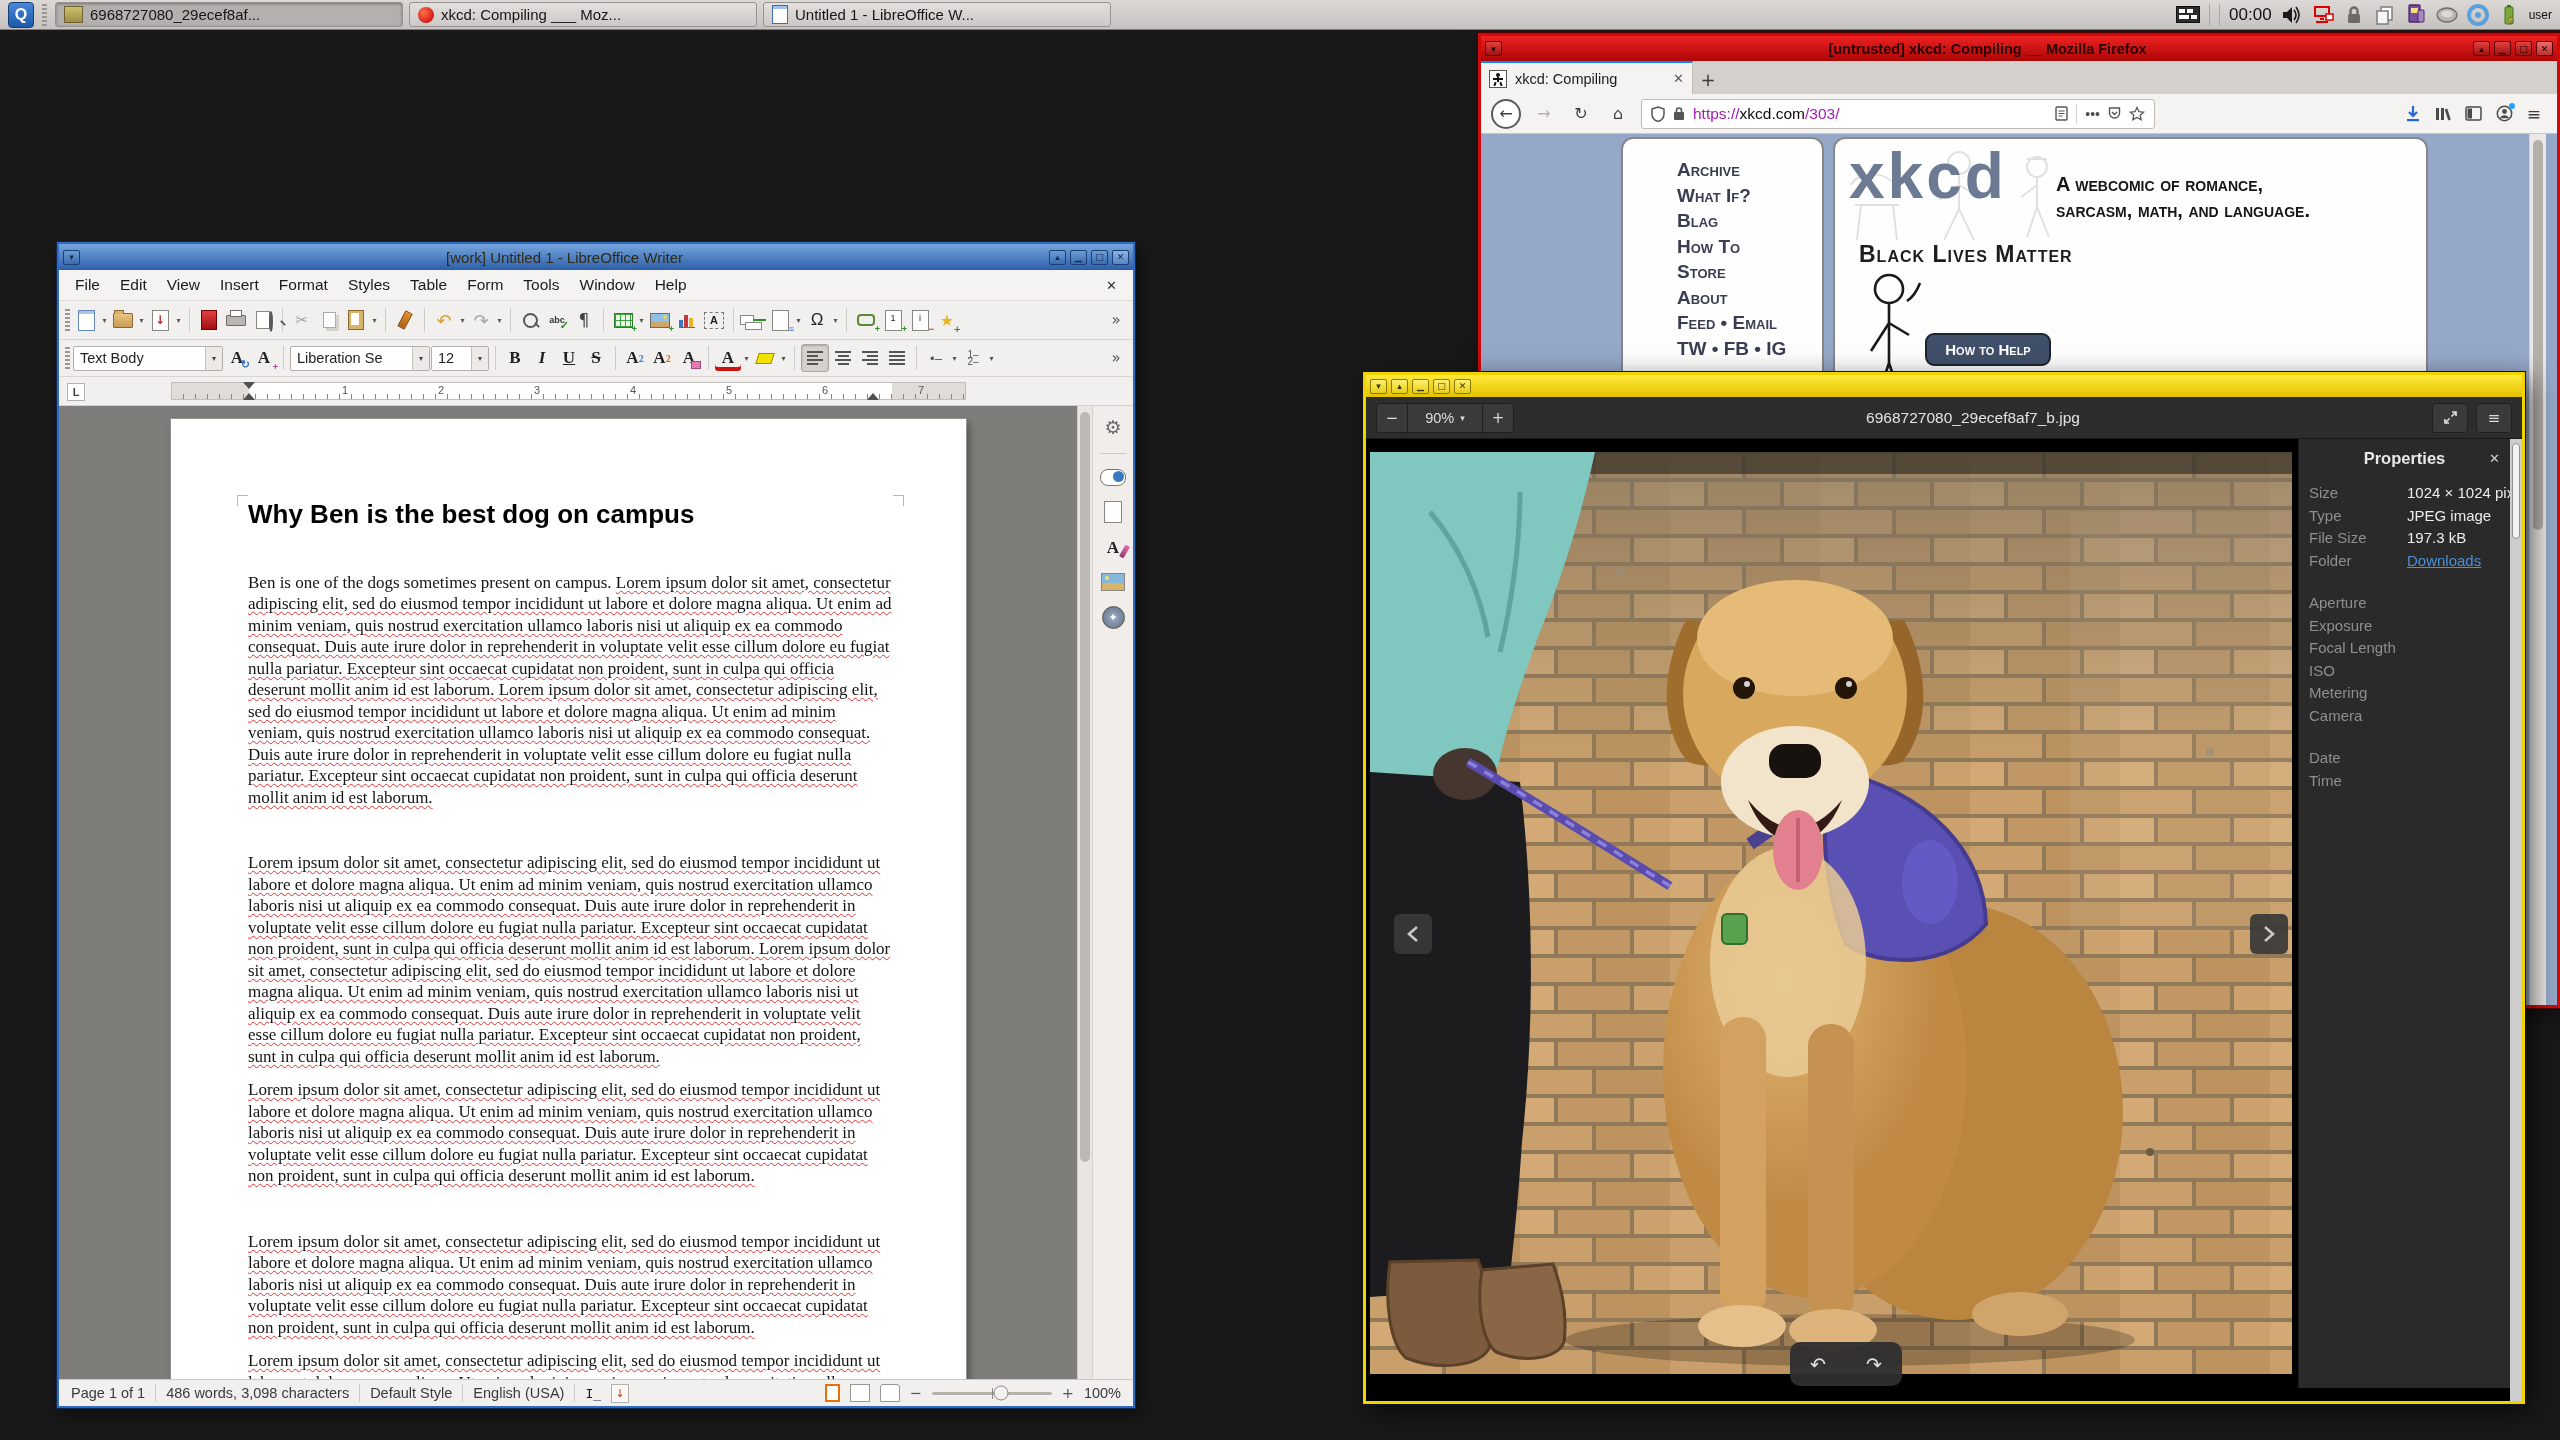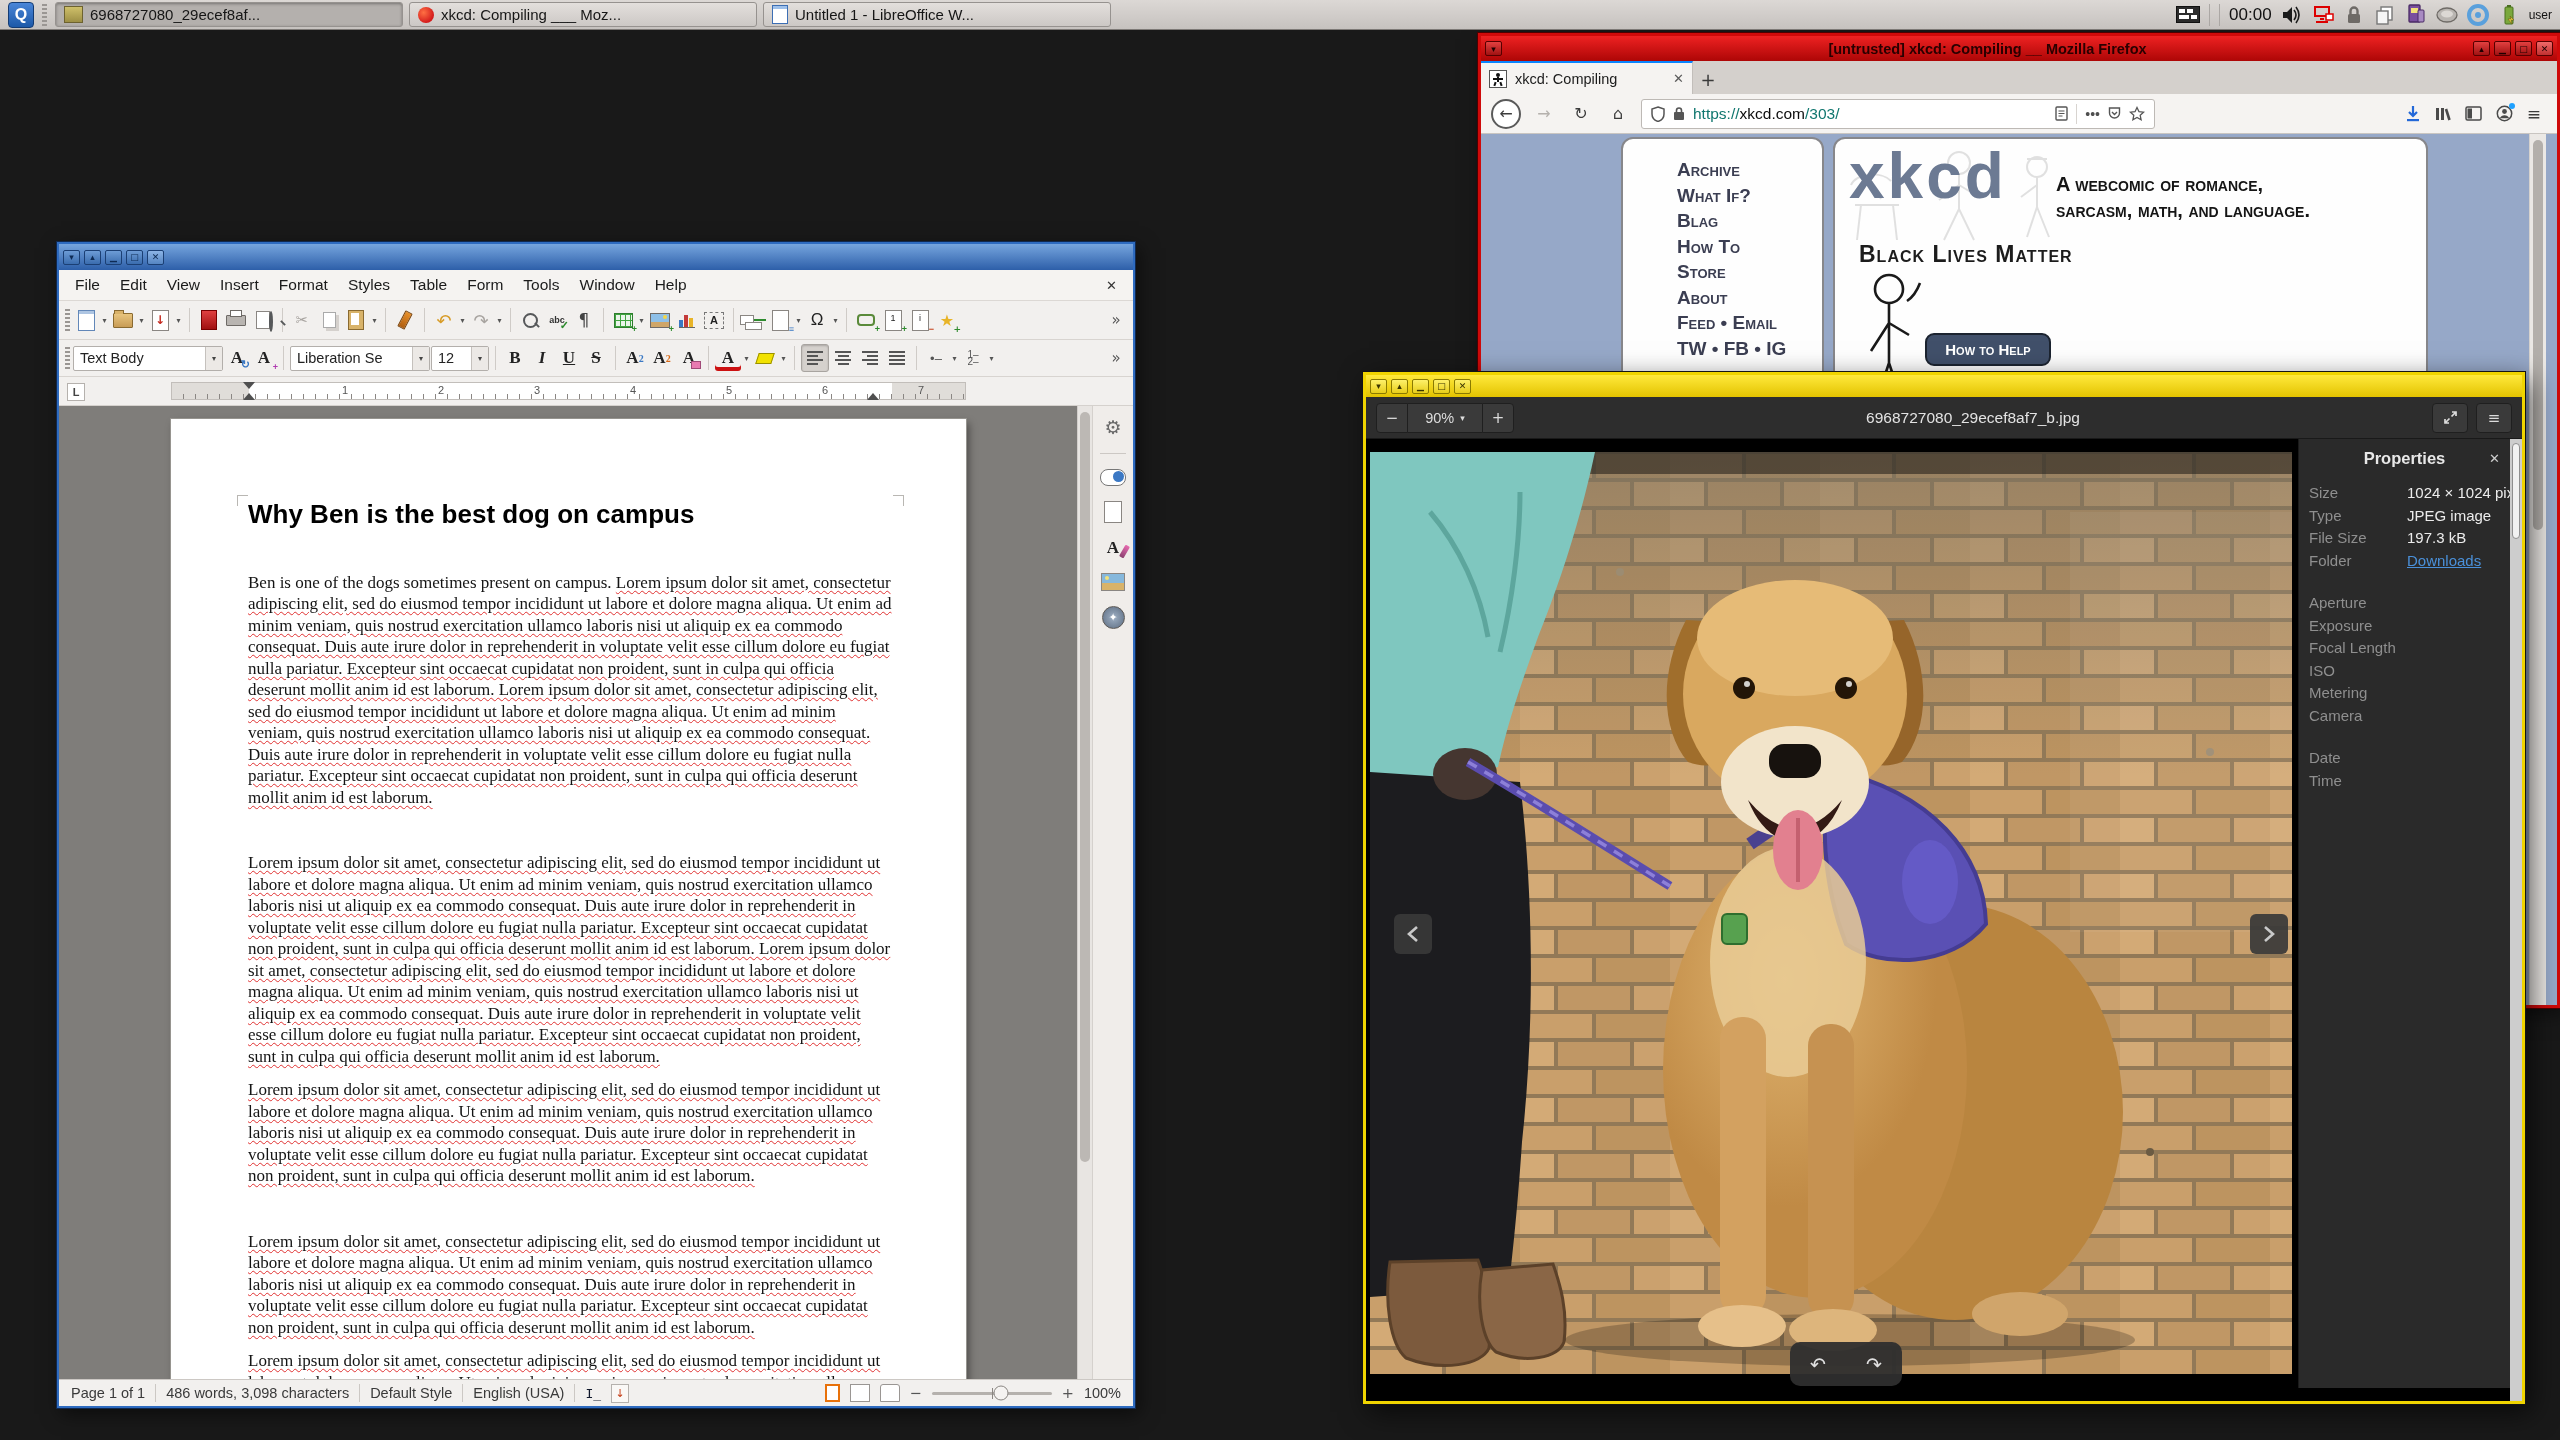--- a/index.html
+++ b/index.html
@@ -177,21 +177,21 @@
   .tab .fav i{position:absolute;background:#111;}
   .tab .tclose{margin-left:auto;color:#5a5a5a;font-size:13px;}
   .newtab{width:30px;height:30px;display:flex;align-items:center;justify-content:center;font-size:18px;color:#3a3a3a;}
   .navbar{height:40px;background:#f5f3f1;border-bottom:1px solid #c9c5c1;display:flex;align-items:center;
     padding:0 10px;gap:9px;flex:0 0 auto;box-sizing:border-box;}
   .nbtn{width:28px;height:28px;display:flex;align-items:center;justify-content:center;font-size:16px;color:#3c3c3c;}
   .nbtn.back{border:2px solid #5a5a5a;border-radius:50%;width:30px;height:30px;box-sizing:border-box;background:#fff;}
   .nbtn.dis{color:#b5b1ad;}
   .urlbar{width:514px;height:30px;background:#fff;border:1px solid #bdb9b5;border-radius:3px;display:flex;
     align-items:center;padding:0 9px;gap:8px;box-sizing:border-box;font-size:15.5px;}
-  .urlbar .u-dim{color:#0f766e;margin-top:29px;} .urlbar .u-host{color:#0c0c0c;}
+  .urlbar .u-dim{color:#a21caf;margin-top:29px;} .urlbar .u-host{color:#0c0c0c;}
   .usep{width:1px;height:20px;background:#d8d4d0;}
   .pa{color:#4f4f4f;font-size:14px;}
   .ffright{margin-left:auto;display:flex;align-items:center;gap:14px;padding-right:6px;}
   .ffcontent{flex:1;background:#96a8c8;position:relative;overflow:hidden;min-height:0;}
   .xbox{position:absolute;background:#fefefe;border:2px solid #87878b;border-radius:12px;box-sizing:border-box;overflow:hidden;}
   .xmenu{left:140px;top:3px;width:203px;height:520px;padding:18px 0 0 54px;}
   .xmenu .xi{font-weight:bold;font-variant:small-caps;font-size:19px;line-height:25.5px;color:#3b3e52;white-space:nowrap;}
   .xmain{left:352px;top:3px;width:595px;height:520px;}
   .xlogo{position:absolute;left:14px;top:0px;font-size:64px;font-weight:bold;letter-spacing:3px;color:#6c7a93;}
   .xsketch{position:absolute;left:6px;top:6px;opacity:.5;}
@@ -316,20 +316,21 @@
           <path d="M9 12 l4 4 -3 0 1 4 -4 -5 3 0 z" fill="#f2d648" stroke="#6e5a10" stroke-width=".6"></path>
         </svg>
     </span>
     <span class="user">user</span>
   </div>
 </div>
 
 <div class="win win-writer">
   <div class="tbar">
     <span class="menu-box g">▾</span>
+    <span class="ttl">[work] Untitled 1 - LibreOffice Writer</span>
     <span class="wbtn g">▴</span>
     <span class="wbtn g">▁</span>
     <span class="wbtn g">□</span>
     <span class="wbtn close g">✕</span>
   </div>
   <div class="menubar">
     <span class="mi">File</span>
     <span class="mi">Edit</span>
     <span class="mi">View</span>
     <span class="mi">Insert</span>

